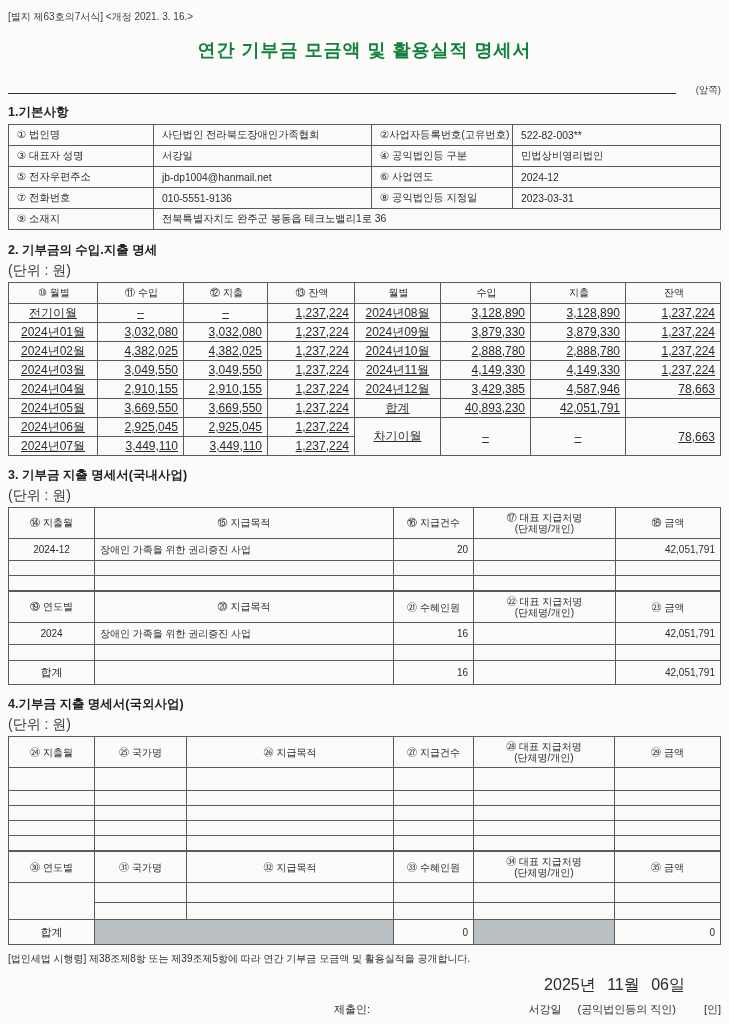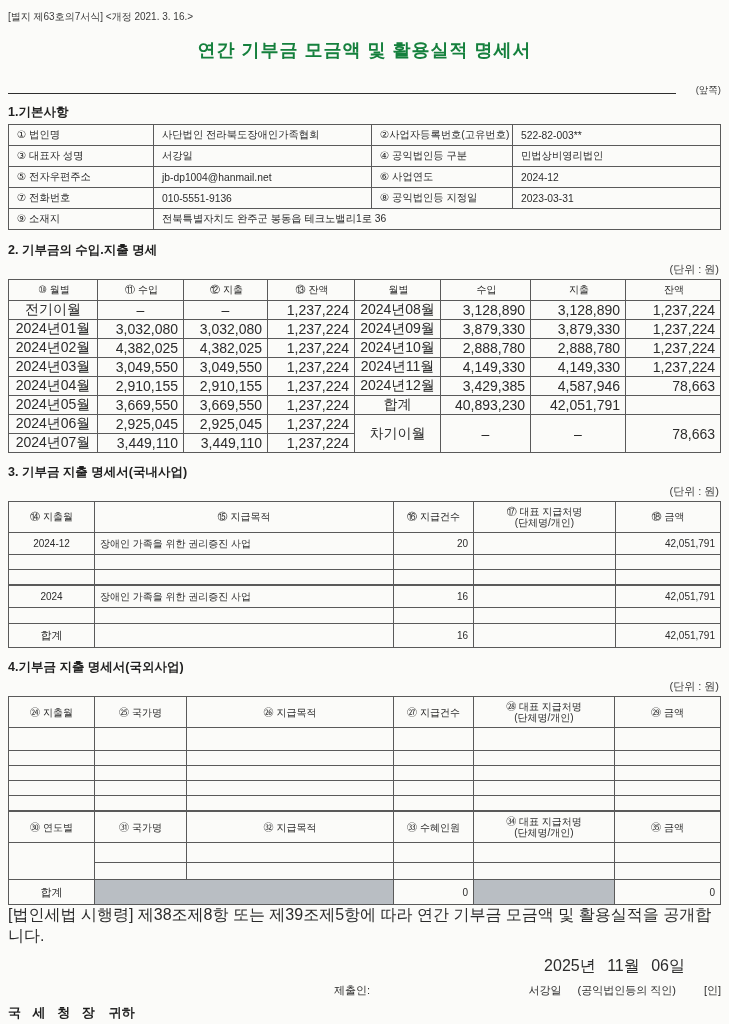--- a/index.html
+++ b/index.html
@@ -10,39 +10,39 @@
     color:#2b2b2b;
     -webkit-font-smoothing:antialiased;
   }
   .page{width:713px;margin:0 auto;padding-top:10px;position:relative;}
   .form-ref{font-size:10px;color:#3a3a3a;}
   .doc-title{margin-top:14px;text-align:center;font-size:18px;font-weight:bold;letter-spacing:1px;color:#15803d;}
   .front-line{display:flex;align-items:flex-end;margin-top:22px;}
   .front-line .rule{flex:1;border-bottom:1.6px solid #2e2e2e;margin-bottom:3px;}
   .front-line .side{font-size:9.5px;margin-left:20px;color:#3a3a3a;}
   .sec-heading{font-size:12.5px;font-weight:bold;color:#1f1f1f;margin:7px 0 3px 0;}
-  .unit{font-size:11px;text-align:right;color:#3a3a3a;margin:2px 2px 2px 0;}
+  .unit{font-size:14px;color:#3a3a3a;margin:2px 2px 2px 0;}
   table{border-collapse:collapse;width:713px;table-layout:fixed;}
   table{border:1.5px solid #3a3a3a;}
   th,td{border:1px solid #5a5a5a;font-size:10px;font-weight:normal;padding:0 5px;overflow:hidden;white-space:nowrap;color:#2b2b2b;}
   th{text-align:center;}
   td.c{text-align:center;}
   td.r{text-align:right;}
   td.l{text-align:left;}
   .h20 td{height:20px;}
   .basic td.lab{font-size:10.3px;padding-left:8px;}
   .basic td.val{font-size:10.3px;padding-left:8px;}
   .mon th{height:20px;font-size:10px;padding-left:7px;}
-  .mon td{height:18px;font-size:14px;}
+  .mon td{height:18px;font-size:12px;text-decoration:underline;}
   .hdr2{line-height:1.15;}
   .hdr2 span{display:block;}
   .s3 th{height:30px;margin-top:12px;}
   .s3 td{font-size:10px;}
   .gray{background:#b9bec3;}
-  .footer-note{font-size:16px;color:#2b2b2b;}
+  .footer-note{font-size:10px;margin-top:7px;color:#2b2b2b;}
   .date-line{font-size:16px;text-align:right;padding-right:36px;margin-top:9px;word-spacing:7px;}
   .submit-line{display:flex;align-items:center;font-size:11px;margin-top:6px;}
   .submit-line .submitter{margin-left:326px;}
   .submit-line .sig{margin-left:auto;display:flex;align-items:center;}
   .submit-line .sig .name{margin-right:16px;}
   .submit-line .sig .note{margin-right:28px;}
   .recipient-line{margin-top:6px;border-bottom:2px solid #242424;padding-bottom:7px;display:flex;align-items:baseline;}
   .recipient{font-size:13px;font-weight:bold;letter-spacing:4px;color:#1d1d1d;}
   .recipient-suffix{font-size:13px;margin-left:10px;font-weight:bold;}
 </style>
@@ -248,20 +248,30 @@
     </table>
   <table class="s3">
     <colgroup>
         <col style="width:86px">
         <col style="width:299px">
         <col style="width:80px">
         <col style="width:142px">
         <col>
       </colgroup>
     <tbody>
+        <tr>
+      <th>⑲ 연도별</th>
+      <th>⑳ 지급목적</th>
+      <th>㉑ 수혜인원</th>
+      <th class="hdr2">
+        <span>㉒ 대표 지급처명</span>
+        <span>(단체명/개인)</span>
+      </th>
+      <th>㉓ 금액</th>
+    </tr>
     <tr>
       <td class="c" style="height:21px;">2024</td>
       <td class="l">장애인 가족을 위한 권리증진 사업</td>
       <td class="r">16</td>
       <td></td>
       <td class="r">42,051,791</td>
     </tr>
     <tr>
       <td style="height:15px;"></td>
           <td></td>

